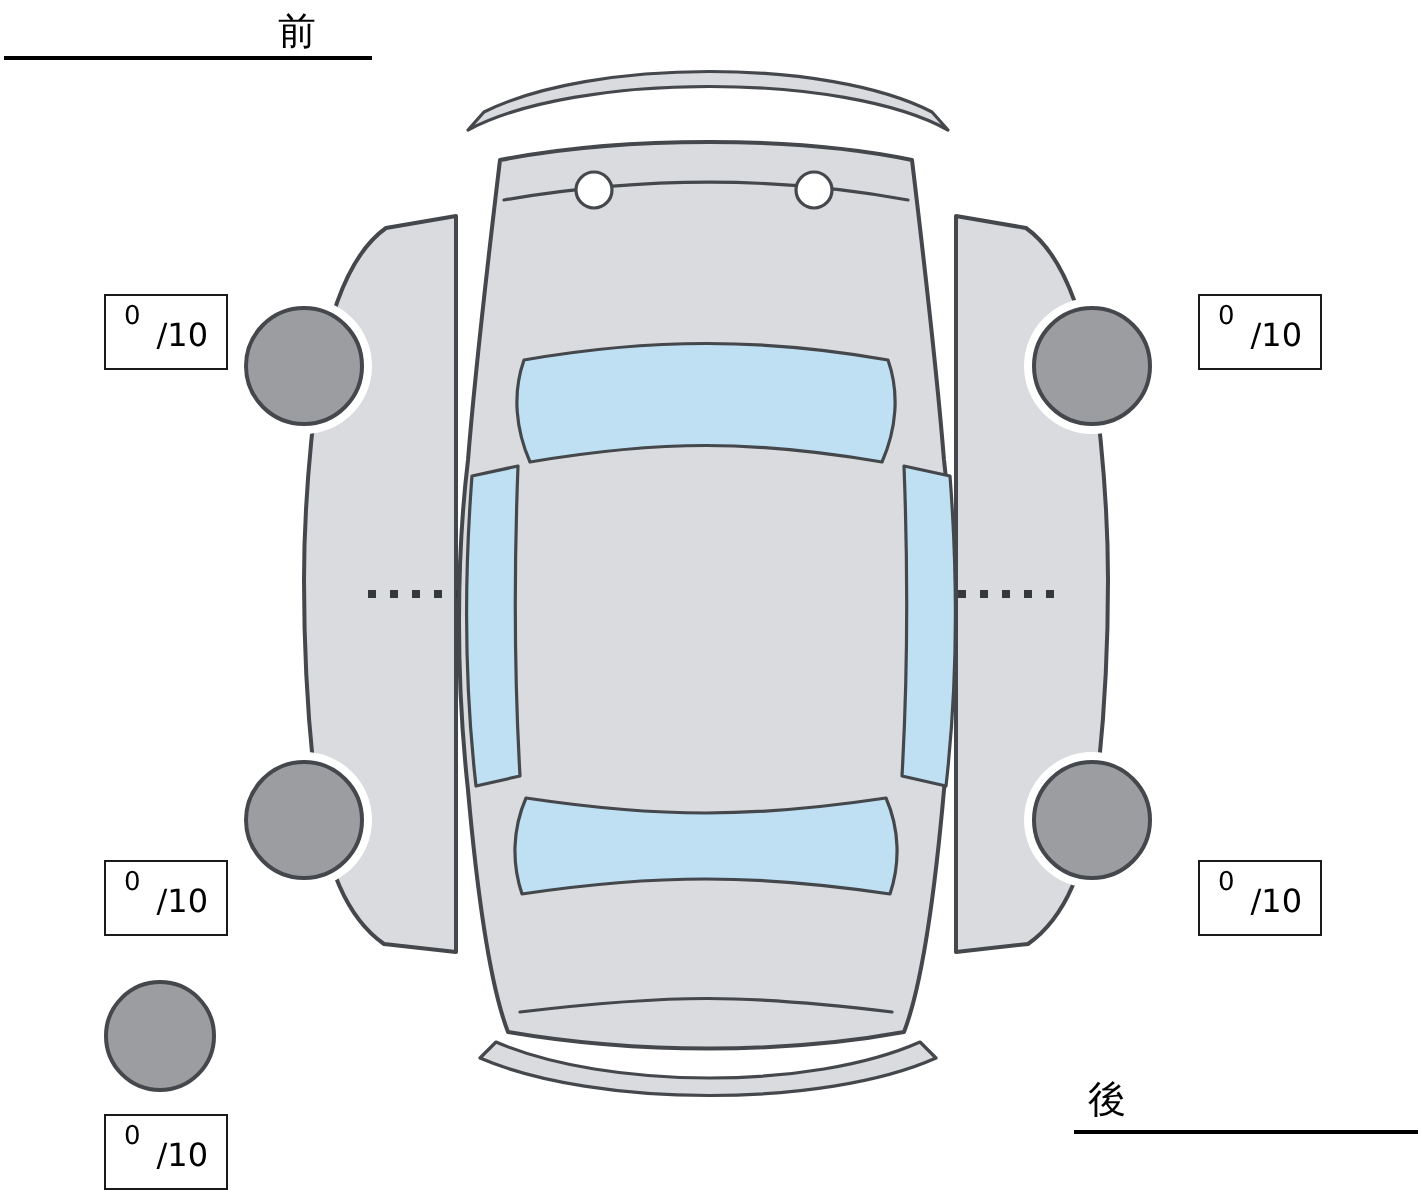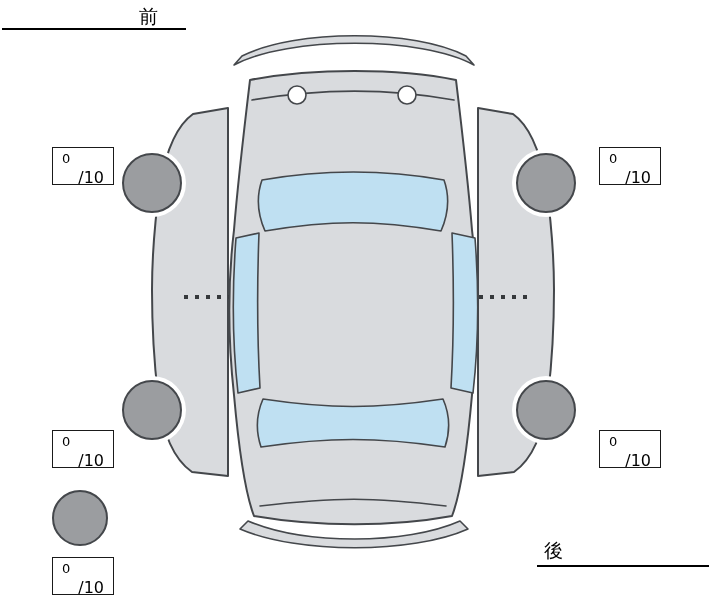--- a/index.html
+++ b/index.html
@@ -17,21 +17,21 @@
   .front-label { left:139px; top:5px; }
   .rear-label  { left:544px; top:539px; }
   .rule { position:absolute; height:0; border-top:2px solid #000; }
   .front-rule { left:2px;   top:28px;  width:184px; }
   .rear-rule  { left:537px; top:565px; width:172px; }
 
   .score-box { position:absolute; width:62px; height:38px; background:#ffffff;
                border:1px solid #1a1a1a; display:flex; align-items:flex-start;
                padding:3px 4px 0 9px; gap:8px; }
   .score-box .val { font-size:13px; line-height:1; padding-top:1px; }
-  .score-box .max { font-size:16px; line-height:1; margin-top:19px; }
+  .score-box .max { font-size:16px; line-height:1; margin-top:9px; }
   .box-fl { left:52px;  top:147px; }
   .box-fr { left:599px; top:147px; }
   .box-rl { left:52px;  top:430px; }
   .box-rr { left:599px; top:430px; }
   .box-sp { left:52px;  top:557px; }
 </style>
 </head>
 <body>
 
 <div class="stage">

